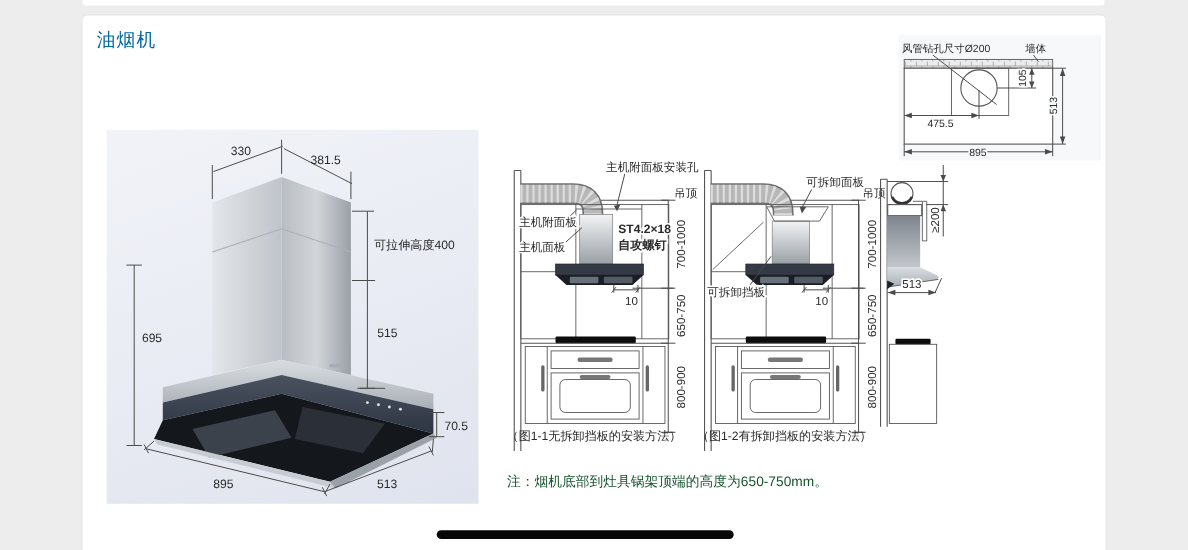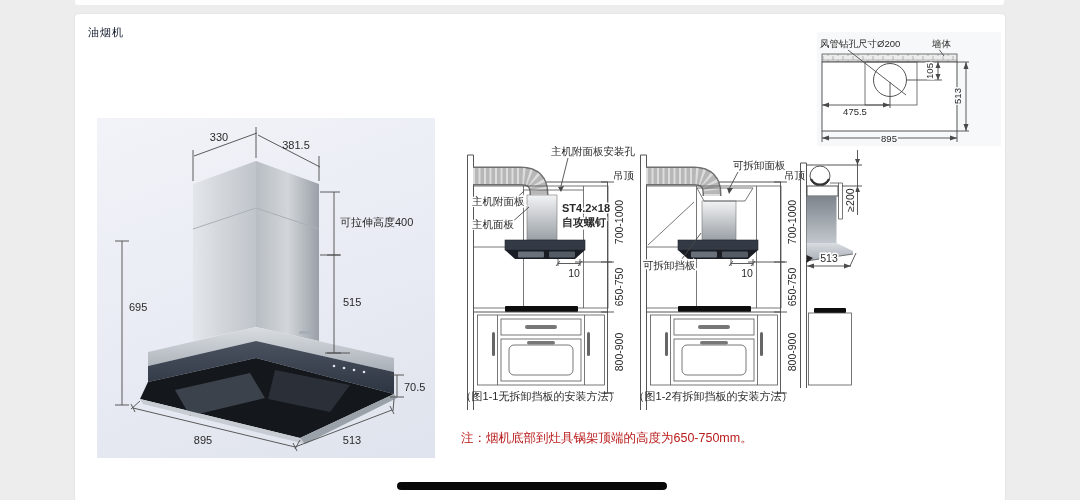--- a/index.html
+++ b/index.html
@@ -3,27 +3,27 @@
 <meta charset="utf-8">
 <style>
   html,body{margin:0;padding:0;}
   body{
     width:1080px;height:500px;position:relative;overflow:hidden;
     background:#ededed;
     font-family:"Liberation Sans","DejaVu Sans",sans-serif;
   }
   .prev-card{position:absolute;left:75px;top:0;width:929px;height:5px;background:#ffffff;border-radius:0 0 3px 3px;}
   .card{position:absolute;left:75px;top:14px;width:930px;height:486px;background:#ffffff;border-radius:4px 4px 0 0;box-shadow:0 0 0 1px rgba(0,0,0,0.03);}
-  .page-title{position:absolute;left:88px;top:25px;font-size:11px;color:#0f172a;letter-spacing:1px;}
+  .page-title{position:absolute;left:88px;top:25px;font-size:17px;color:#0369a1;letter-spacing:1px;}
   .render-panel{
     position:absolute;left:97px;top:118px;width:338px;height:340px;
     background:linear-gradient(160deg,#f1f3f8 0%,#e8ebf3 55%,#dfe3ed 100%);
   }
   .topview-panel{position:absolute;left:817px;top:32px;width:184px;height:114px;background:#f7f8f9;}
-  .note-line{position:absolute;left:461px;top:430px;font-size:12.5px;color:#b91c1c;}
+  .note-line{position:absolute;left:461px;top:430px;font-size:12.5px;color:#14532d;}
   .home-bar{position:absolute;left:397px;top:482px;width:270px;height:8px;background:#070707;border-radius:4px;}
   svg.overlay{position:absolute;left:0;top:0;pointer-events:none;}
   
   .ln{stroke:#555;stroke-width:1;fill:none;}
   .lnt{stroke:#555;stroke-width:0.8;fill:none;}
   .dim{stroke:#4a4a4a;stroke-width:0.9;fill:none;}
   .fillw{fill:#fff;stroke:#555;stroke-width:1;}
   text{fill:#2a2a2a;}
   .t11{font-size:11px;}
   .t10{font-size:10.5px;}

